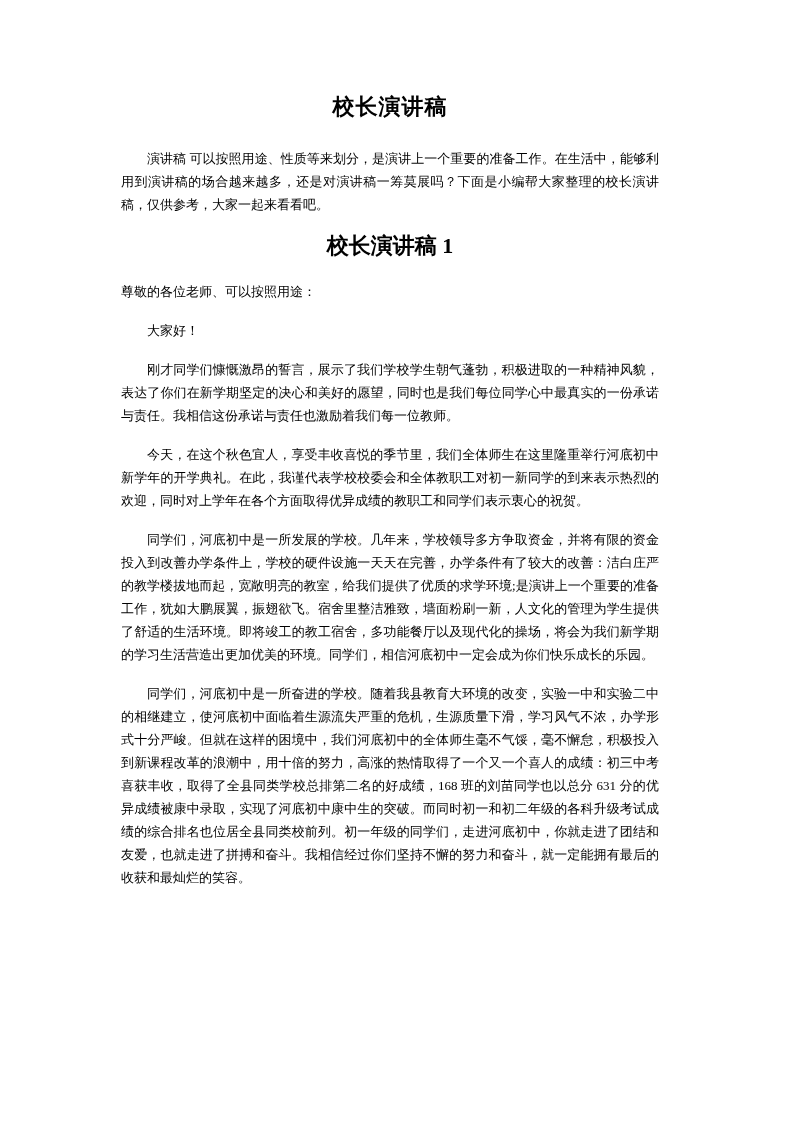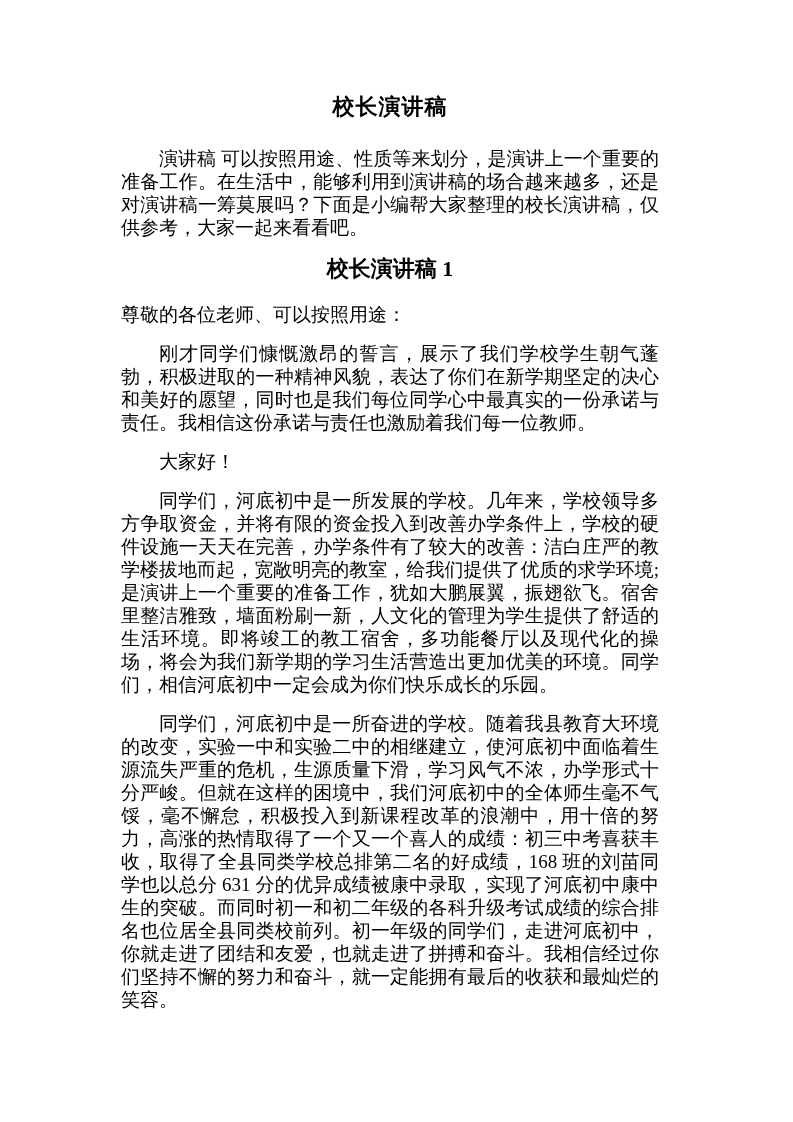--- a/index.html
+++ b/index.html
@@ -28,21 +28,21 @@
     letter-spacing: 1px;
   }
   .section-heading {
     font-size: 22px;
     line-height: 28px;
     font-weight: bold;
     text-align: center;
     margin: 12px 0 20px 0;
   }
   p.body-text {
-    font-size: 19px;
+    font-size: 13px;
     line-height: 23px;
     margin: 16px 0;
     text-align: justify;
     text-indent: 2em;
     word-break: break-all;
   }
   p.body-text.no-indent {
     text-indent: 0;
   }
 </style>
@@ -52,23 +52,24 @@
 <div class="page">
 
   <h1 class="doc-title">校长演讲稿</h1>
 
   <p class="body-text">演讲稿 可以按照用途、性质等来划分，是演讲上一个重要的准备工作。在生活中，能够利用到演讲稿的场合越来越多，还是对演讲稿一筹莫展吗？下面是小编帮大家整理的校长演讲稿，仅供参考，大家一起来看看吧。</p>
 
   <h2 class="section-heading">校长演讲稿 1</h2>
 
   <p class="body-text no-indent">尊敬的各位老师、可以按照用途：</p>
 
+  <p class="body-text">大家好！</p>
+
   <p class="body-text">刚才同学们慷慨激昂的誓言，展示了我们学校学生朝气蓬勃，积极进取的一种精神风貌，表达了你们在新学期坚定的决心和美好的愿望，同时也是我们每位同学心中最真实的一份承诺与责任。我相信这份承诺与责任也激励着我们每一位教师。</p>
 
-  <p class="body-text">大家好！</p>
-
+  <p class="body-text">今天，在这个秋色宜人，享受丰收喜悦的季节里，我们全体师生在这里隆重举行河底初中新学年的开学典礼。在此，我谨代表学校校委会和全体教职工对初一新同学的到来表示热烈的欢迎，同时对上学年在各个方面取得优异成绩的教职工和同学们表示衷心的祝贺。</p>
 
   <p class="body-text">同学们，河底初中是一所发展的学校。几年来，学校领导多方争取资金，并将有限的资金投入到改善办学条件上，学校的硬件设施一天天在完善，办学条件有了较大的改善：洁白庄严的教学楼拔地而起，宽敞明亮的教室，给我们提供了优质的求学环境;是演讲上一个重要的准备工作，犹如大鹏展翼，振翅欲飞。宿舍里整洁雅致，墙面粉刷一新，人文化的管理为学生提供了舒适的生活环境。即将竣工的教工宿舍，多功能餐厅以及现代化的操场，将会为我们新学期的学习生活营造出更加优美的环境。同学们，相信河底初中一定会成为你们快乐成长的乐园。</p>
 
   <p class="body-text">同学们，河底初中是一所奋进的学校。随着我县教育大环境的改变，实验一中和实验二中的相继建立，使河底初中面临着生源流失严重的危机，生源质量下滑，学习风气不浓，办学形式十分严峻。但就在这样的困境中，我们河底初中的全体师生毫不气馁，毫不懈怠，积极投入到新课程改革的浪潮中，用十倍的努力，高涨的热情取得了一个又一个喜人的成绩：初三中考喜获丰收，取得了全县同类学校总排第二名的好成绩，168 班的刘苗同学也以总分 631 分的优异成绩被康中录取，实现了河底初中康中生的突破。而同时初一和初二年级的各科升级考试成绩的综合排名也位居全县同类校前列。初一年级的同学们，走进河底初中，你就走进了团结和友爱，也就走进了拼搏和奋斗。我相信经过你们坚持不懈的努力和奋斗，就一定能拥有最后的收获和最灿烂的笑容。</p>
 
 
 </div>
 
 </body></html>

